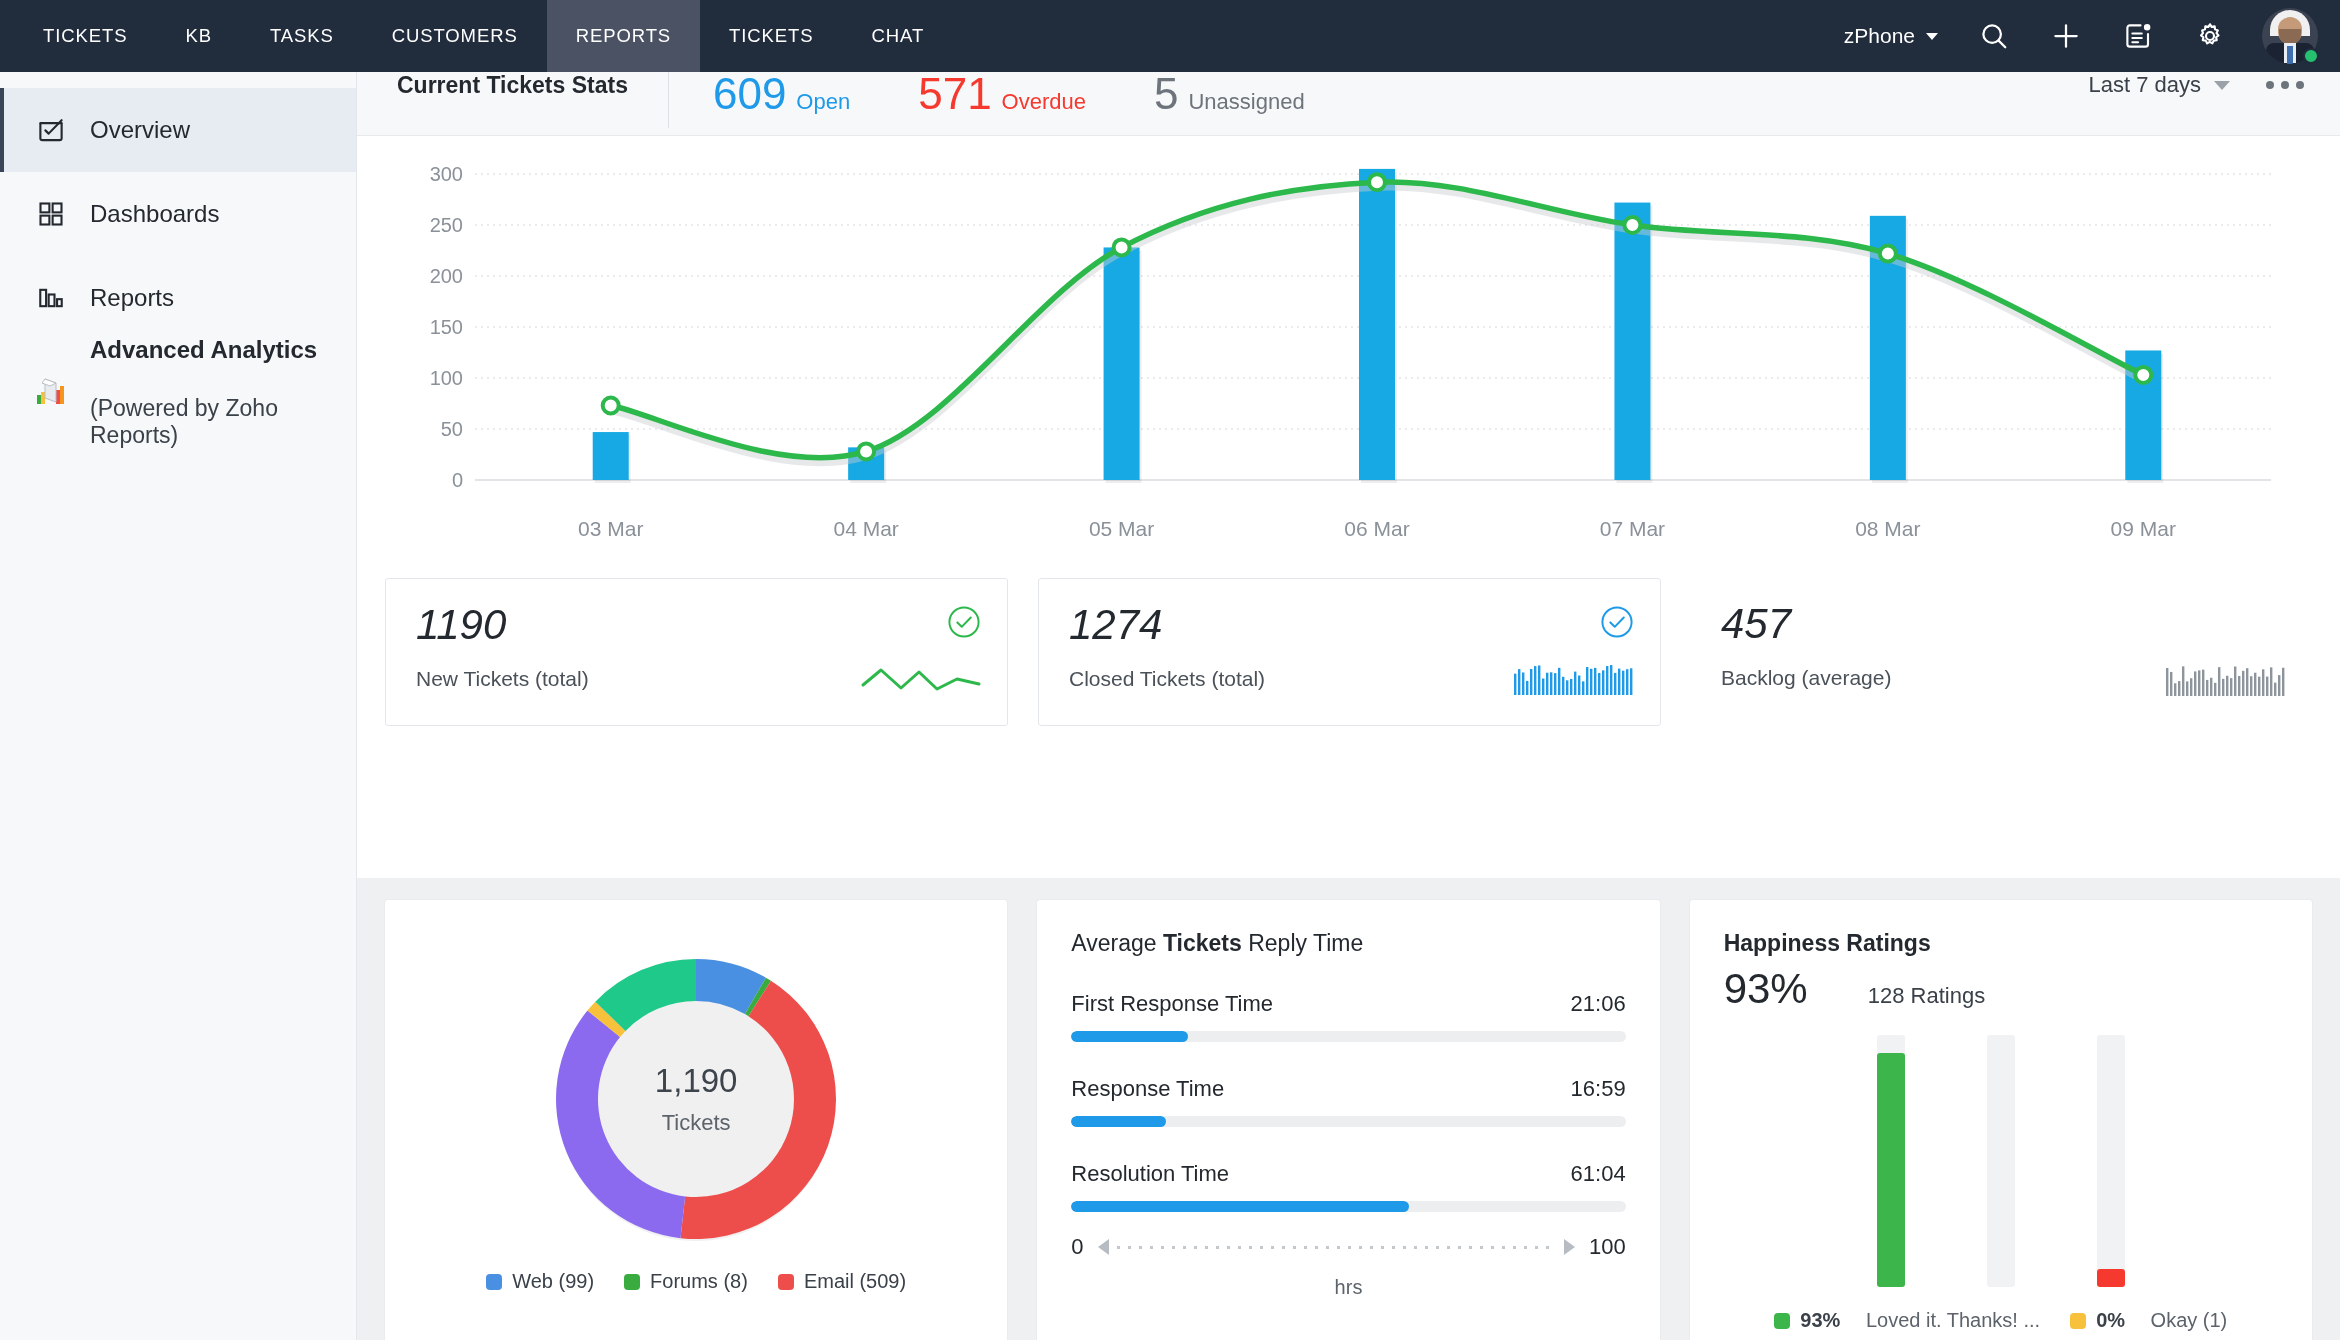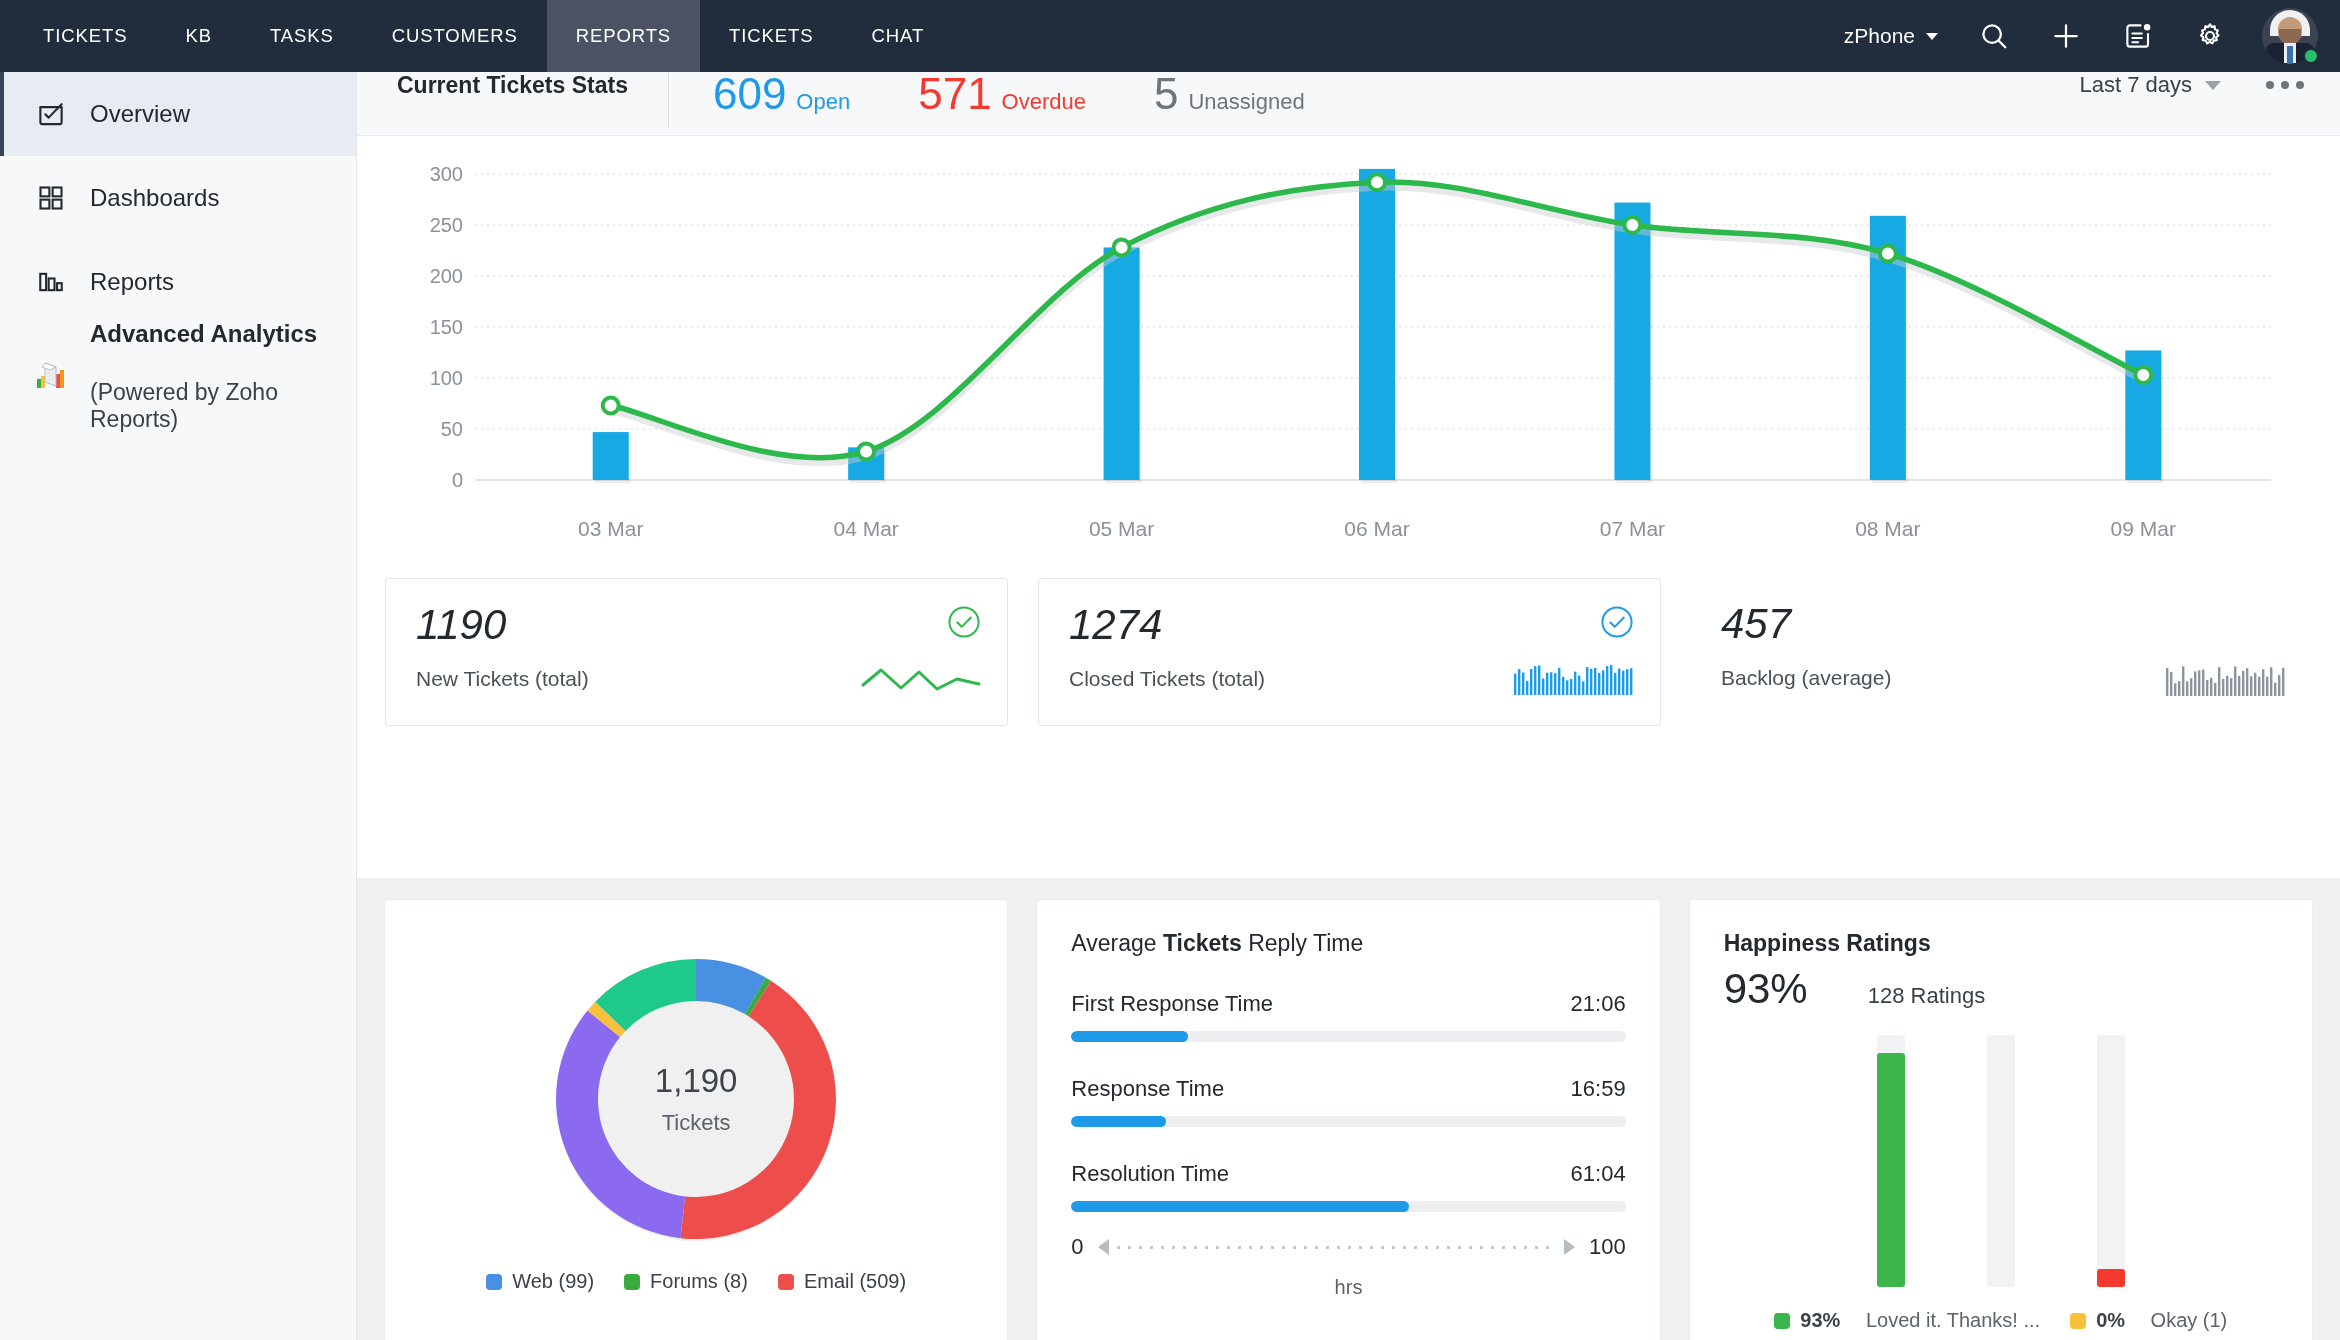--- a/index.html
+++ b/index.html
@@ -66,21 +66,21 @@
     background: #25c16f; border: 2.5px solid #212c3d;
   }
 
   
   .body-wrap { display: flex; width: 100%; height: calc(1340px - 72px); }
 
   
   .sidebar {
     width: 357px; min-width: 357px; height: 100%;
     background: #f7f8fa; border-right: 1px solid #e3e6ea;
-    padding-top: 0;
+    padding-top: 16px;
   }
   .side-item {
     display: flex; align-items: center; gap: 22px;
     height: 84px; padding-left: 34px; cursor: pointer; position: relative;
   }
   .side-item.active { background: #e7ebf2; }
   .side-item.active::before {
     content: ""; position: absolute; left: 0; top: 0; bottom: 0;
     width: 4px; background: #3a4458;
   }
@@ -100,21 +100,21 @@
   }
   .stats-title { font-size: 23px; color: #23292f; font-weight: 600; padding-left: 18px; white-space: nowrap; }
   .stats-div { width: 1px; height: 56px; background: #dcdfe3; margin: 0 44px 0 40px; }
   .stat { display: flex; align-items: baseline; gap: 10px; margin-right: 68px; }
   .stat-num { font-size: 44px; font-weight: 300; line-height: 1; }
   .stat-lbl { font-size: 22px; }
   .stat.open .stat-num, .stat.open .stat-lbl { color: #1e9ae8; }
   .stat.overdue .stat-num, .stat.overdue .stat-lbl { color: #f6392f; }
   .stat.unassigned .stat-num { color: #6d747c; }
   .stat.unassigned .stat-lbl { color: #6d747c; }
-  .stats-right { margin-left: auto; display: flex; align-items: center; gap: 45px; }
+  .stats-right { margin-left: auto; display: flex; align-items: center; gap: 36px; }
   .range-picker { display: flex; align-items: center; gap: 13px; font-size: 22px; color: #3a4149; cursor: pointer; }
   .caret-gray { width:0;height:0;border-left:8px solid transparent;border-right:8px solid transparent;border-top:9px solid #9aa1a9; }
   .dots { display: flex; gap: 7px; cursor: pointer; }
   .dots i { width: 8px; height: 8px; border-radius: 50%; background: #6d747c; display: block; }
 
   .top-panel {
     background: #ffffff; margin: 0; padding: 0 0 26px 0;
     height: 742px;
   }
 

